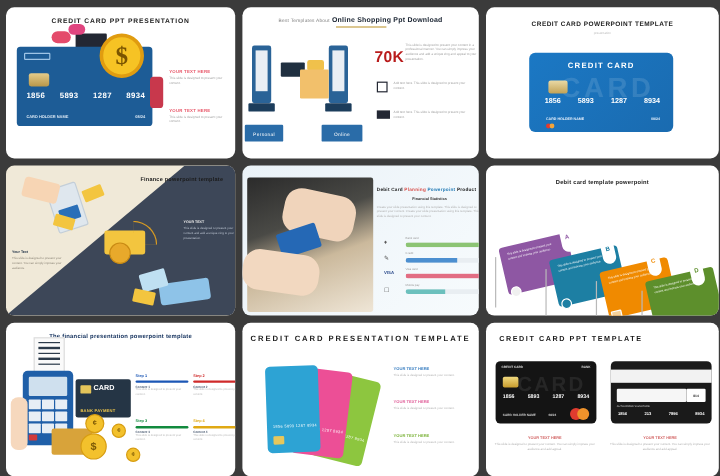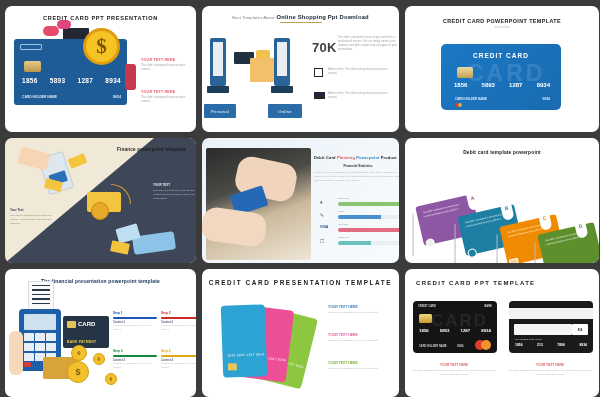--- a/index.html
+++ b/index.html
@@ -62,21 +62,21 @@
   .s2-rule { width:42px; height:1.3px; background:#c6a24a; margin:2px auto 0; }
   .monitor { position:absolute; background:#2a6397; border-radius:2px; }
   .mon-scr { position:absolute; background:#e9eef4; }
   .mon-stand { position:absolute; background:#1c3d5c; }
   .s2-btn { position:absolute; background:#2a6ca8; color:#fff;
     font-size:4px; display:flex; align-items:center; justify-content:center;
     border-radius:1px; letter-spacing:.3px;}
   .s2-bag { position:absolute; left:88px; top:50px; width:30px; height:28px;
     background:#f2c06b; border-radius:1px; }
   .s2-big { position:absolute; left:133px; top:37px; font-size:13px;
-    font-weight:bold; color:#404040; letter-spacing:.3px;}
+    font-weight:bold; color:#b91c1c; letter-spacing:.3px;}
   .s2-para { position:absolute; left:133px; width:62px; font-size:2.6px;
     color:#a5a5a5; line-height:1.55;}
   .ico-box { position:absolute; width:9px; height:9px; border:1.2px solid #232733; }
 
   
   .s3 .title { font-size:5.4px; padding-top:12px; letter-spacing:.4px; }
   .s3-sub { text-align:center; font-size:2.6px; color:#c0c0c0; margin-top:2px; }
   .s3-card { position:absolute; left:36px; top:38px; width:120px; height:66px;
     background:linear-gradient(135deg,#1b78c4,#1a6bb0); border-radius:5px; }
   .s3-card .ghost { position:absolute; left:26px; top:16px; font-size:23px;

